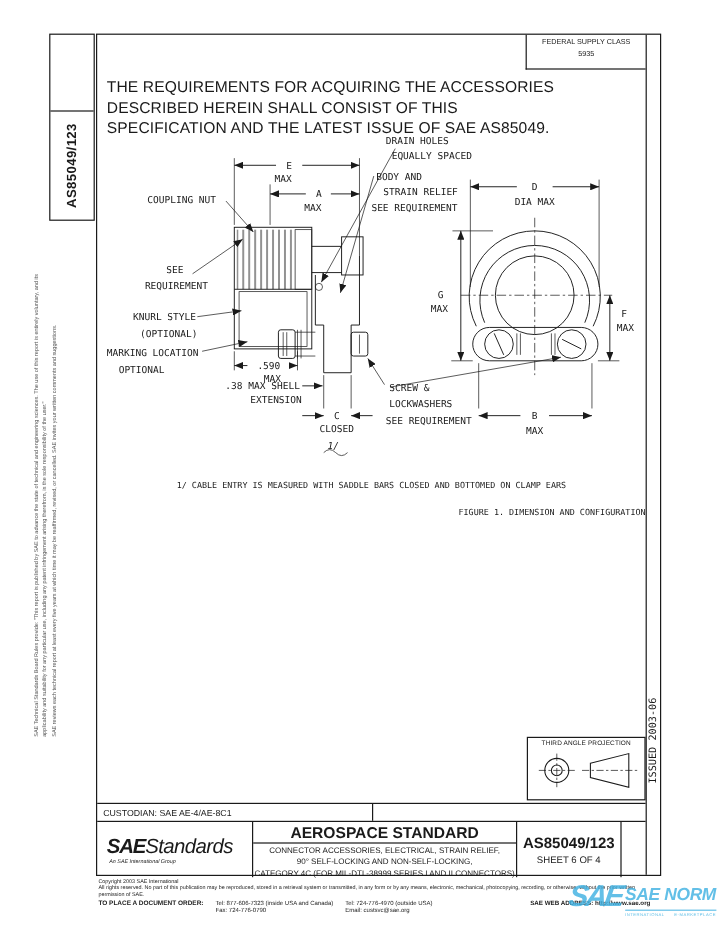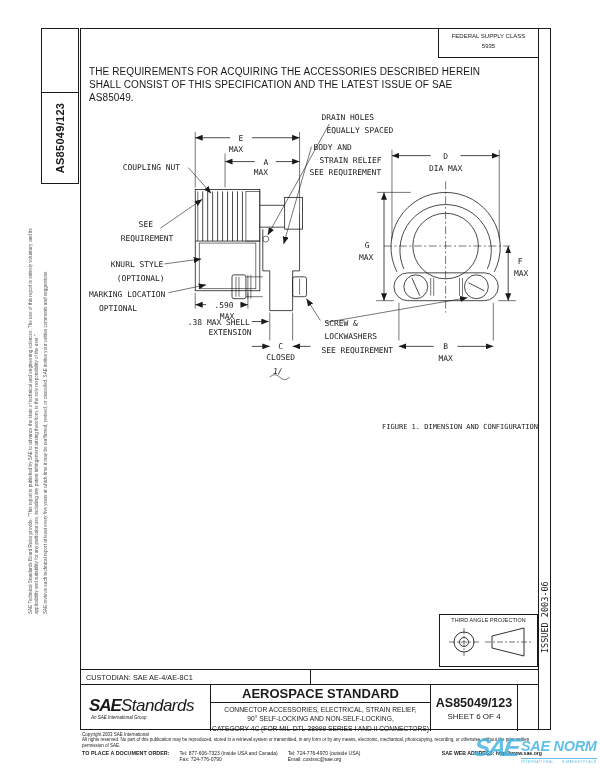--- a/index.html
+++ b/index.html
@@ -13,21 +13,21 @@
   .doc-tab-upper{height:64px;border-bottom:1.2px solid #1a1a1a;box-sizing:border-box;}
   .doc-tab-lower{height:90px;display:flex;align-items:center;justify-content:center;}
   .doc-tab-lower .vtext{transform:rotate(-90deg);white-space:nowrap;font-weight:bold;font-size:11px;letter-spacing:.3px;}
   
   .frame{position:absolute;left:80px;top:28px;width:471px;height:702px;border:1.4px solid #1a1a1a;box-sizing:border-box;}
   .strip-line{position:absolute;left:457px;top:0;width:0;height:100%;border-left:1px solid #1a1a1a;}
   .issued{position:absolute;left:459px;top:624px;transform-origin:0 0;transform:rotate(-90deg);
           white-space:nowrap;font-family:"DejaVu Sans Mono",monospace;font-size:8.5px;}
   .fsc-box{position:absolute;left:357px;top:0;width:100px;height:29px;border-left:1px solid #1a1a1a;border-bottom:1px solid #1a1a1a;
            box-sizing:border-box;text-align:center;font-size:6px;line-height:1.6;padding-top:3px;}
-  .intro{position:absolute;left:8px;top:36px;width:392px;font-size:10px;line-height:1.3;letter-spacing:.1px;}
+  .intro{position:absolute;left:8px;top:36px;width:392px;font-size:13px;line-height:1.3;letter-spacing:.1px;}
   svg.drawing{position:absolute;left:0;top:72px;}
   svg.drawing .ln{stroke:#1a1a1a;stroke-width:.8;fill:none;}
   svg.drawing .thin{stroke:#1a1a1a;stroke-width:.6;fill:none;}
   svg.drawing .dash{stroke:#1a1a1a;stroke-width:.6;fill:none;stroke-dasharray:8 2.5 2 2.5;}
   svg.drawing text{fill:#1a1a1a;font-family:"DejaVu Sans Mono",monospace;font-size:8px;}
   .fig-note{position:absolute;left:0;top:372px;width:457px;text-align:center;
             font-family:"DejaVu Sans Mono",monospace;font-size:7px;}
   .fig-caption{position:absolute;left:0;top:394px;width:457px;text-align:right;
                font-family:"DejaVu Sans Mono",monospace;font-size:7px;}
   
@@ -281,20 +281,21 @@
           <line class="thin" x1="320" y1="202" x2="320" y2="240"></line>
           <line class="thin" x1="415" y1="202" x2="415" y2="240"></line>
           <line class="ln" x1="320" y1="246" x2="355" y2="246" marker-start="url(#as)"></line>
           <line class="ln" x1="379" y1="246" x2="415" y2="246" marker-end="url(#ae)"></line>
           <text x="367" y="249" text-anchor="middle">B</text>
           <text x="367" y="261" text-anchor="middle">MAX</text>
         </g>
       </g>
     </svg>
 
+    <div class="fig-note">1/ CABLE ENTRY IS MEASURED WITH SADDLE BARS CLOSED AND BOTTOMED ON CLAMP EARS</div>
     <div class="fig-caption">FIGURE 1. DIMENSION AND CONFIGURATION</div>
 
     <div class="tap-box">
       <div class="tap-title">THIRD ANGLE PROJECTION</div>
       <svg width="97" height="40" viewBox="0 0 97 40">
         <g stroke="#1a1a1a" fill="none" stroke-width=".9">
           <circle cx="24" cy="19" r="10"></circle>
           <circle cx="24" cy="19" r="4.5"></circle>
           <line x1="9" y1="19" x2="39" y2="19" stroke-dasharray="6 2 2 2" stroke-width=".6"></line>
           <line x1="24" y1="5" x2="24" y2="33" stroke-dasharray="6 2 2 2" stroke-width=".6"></line>

